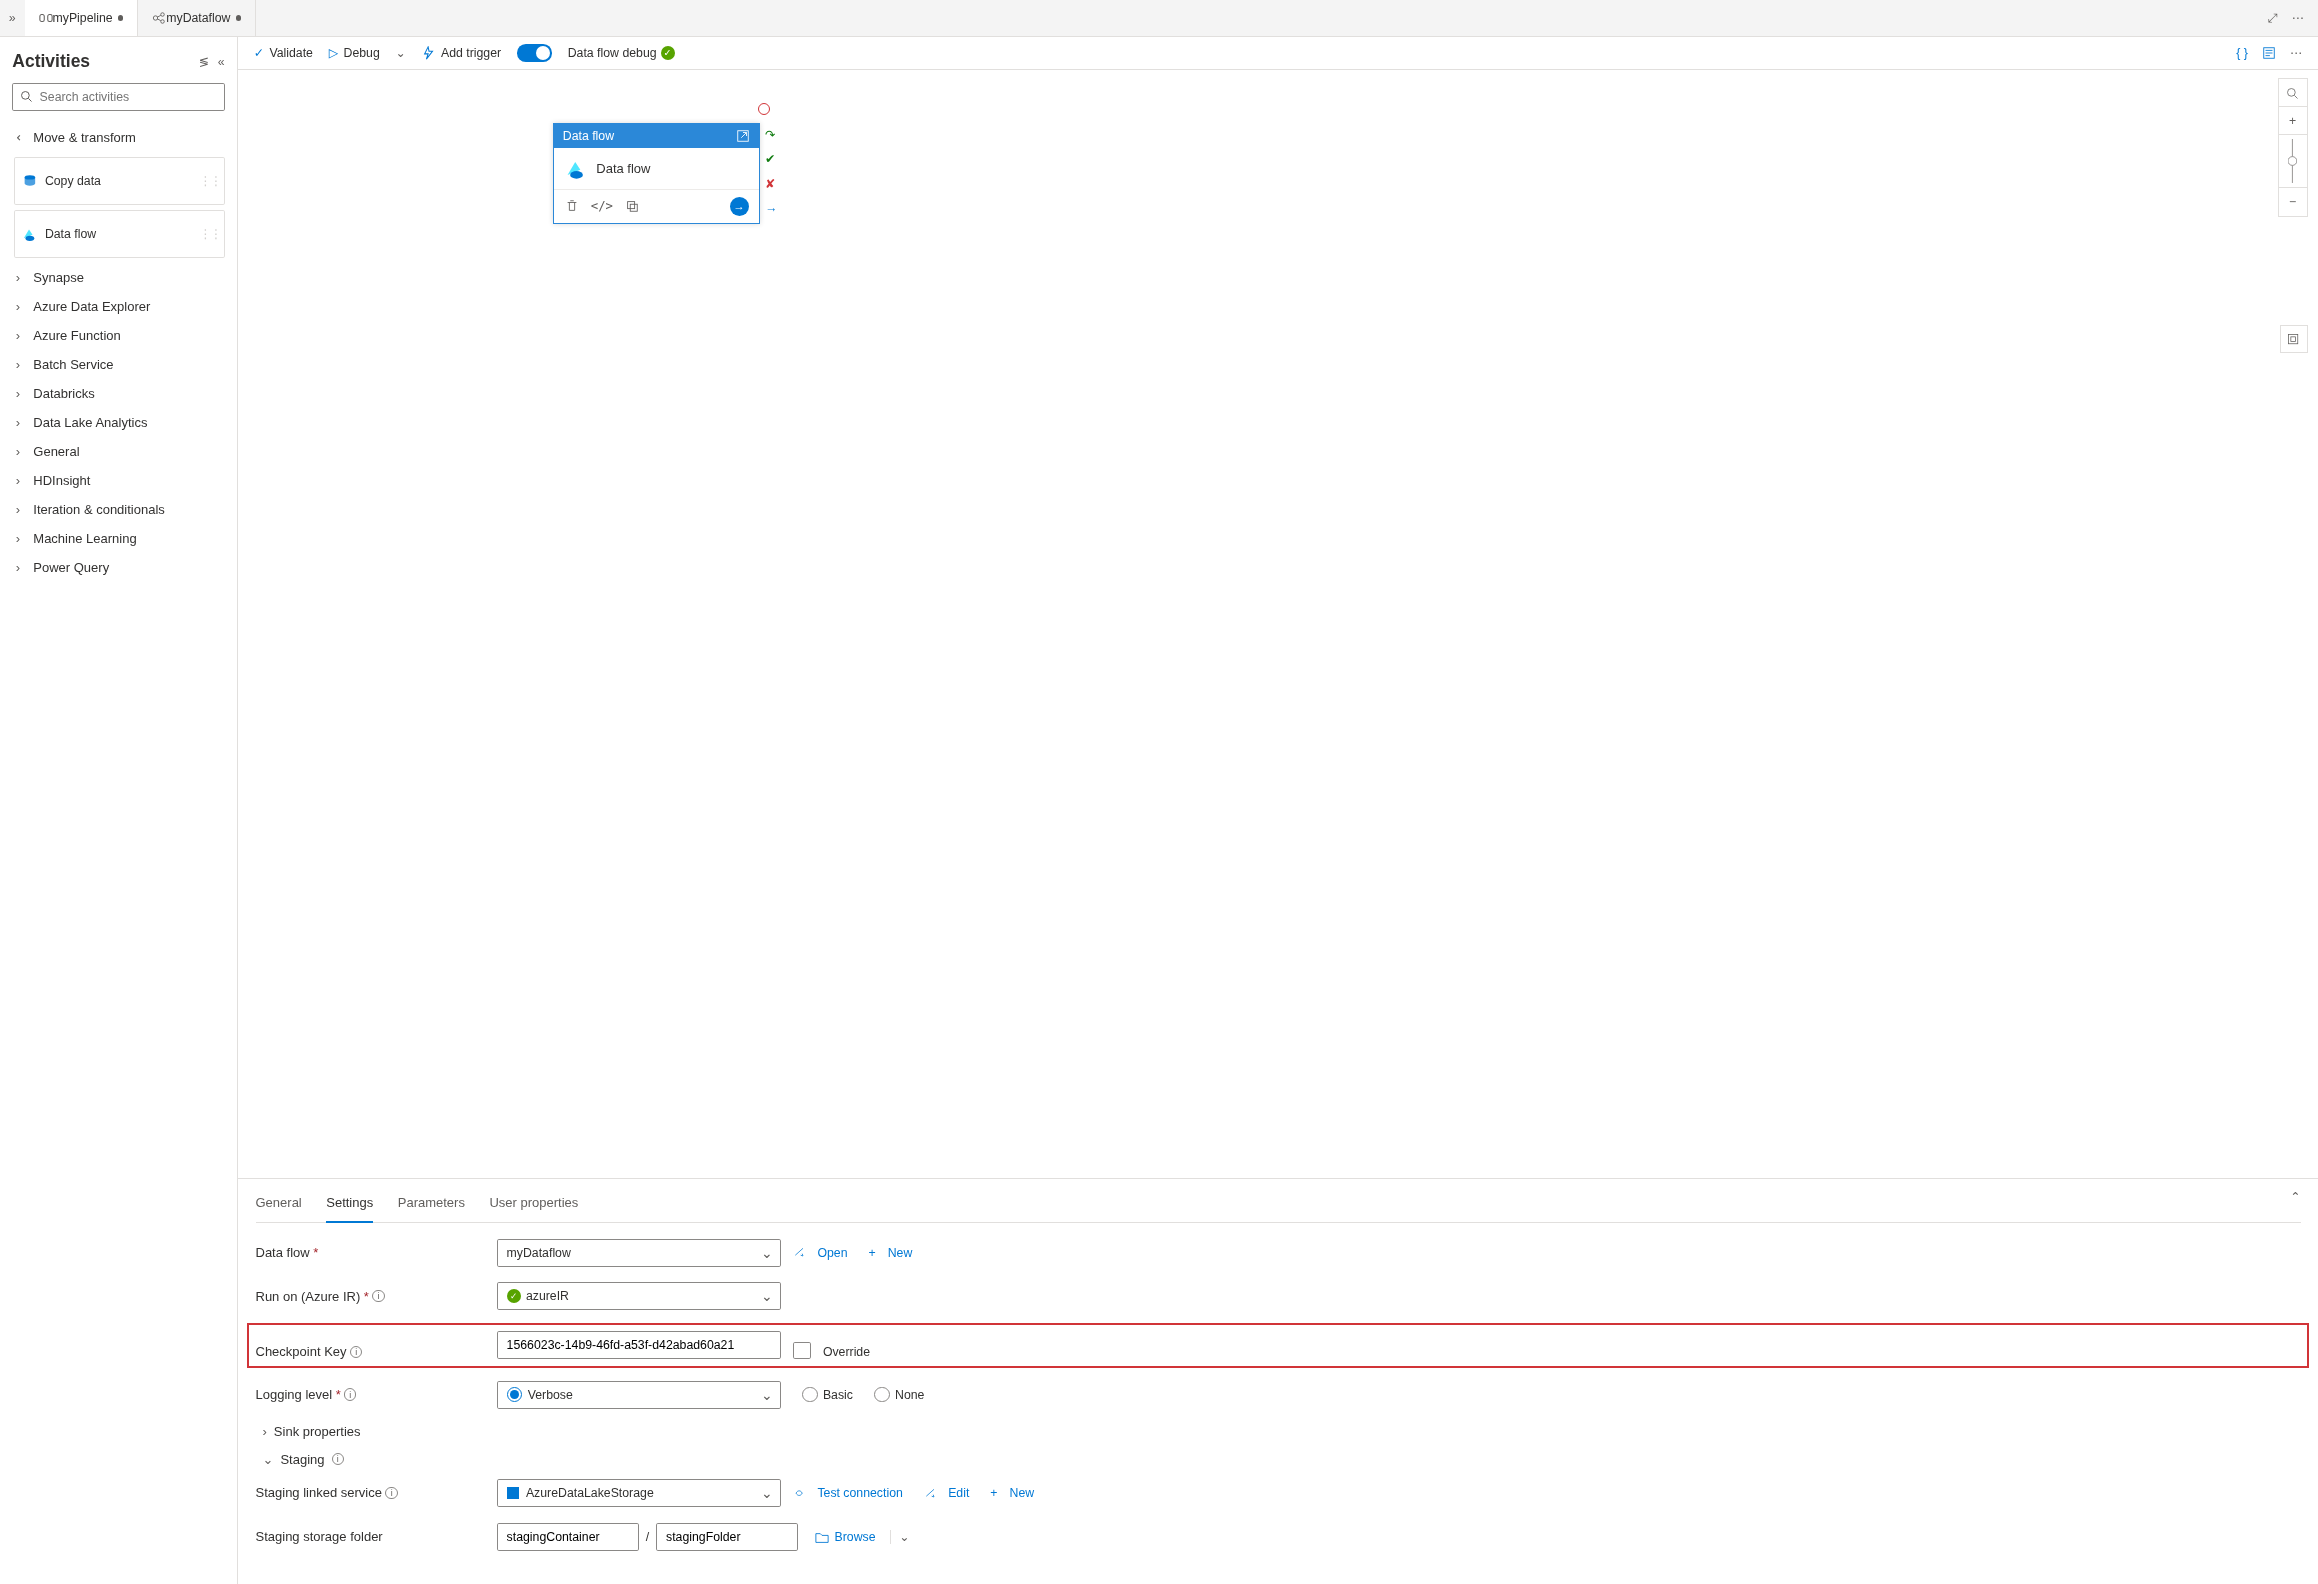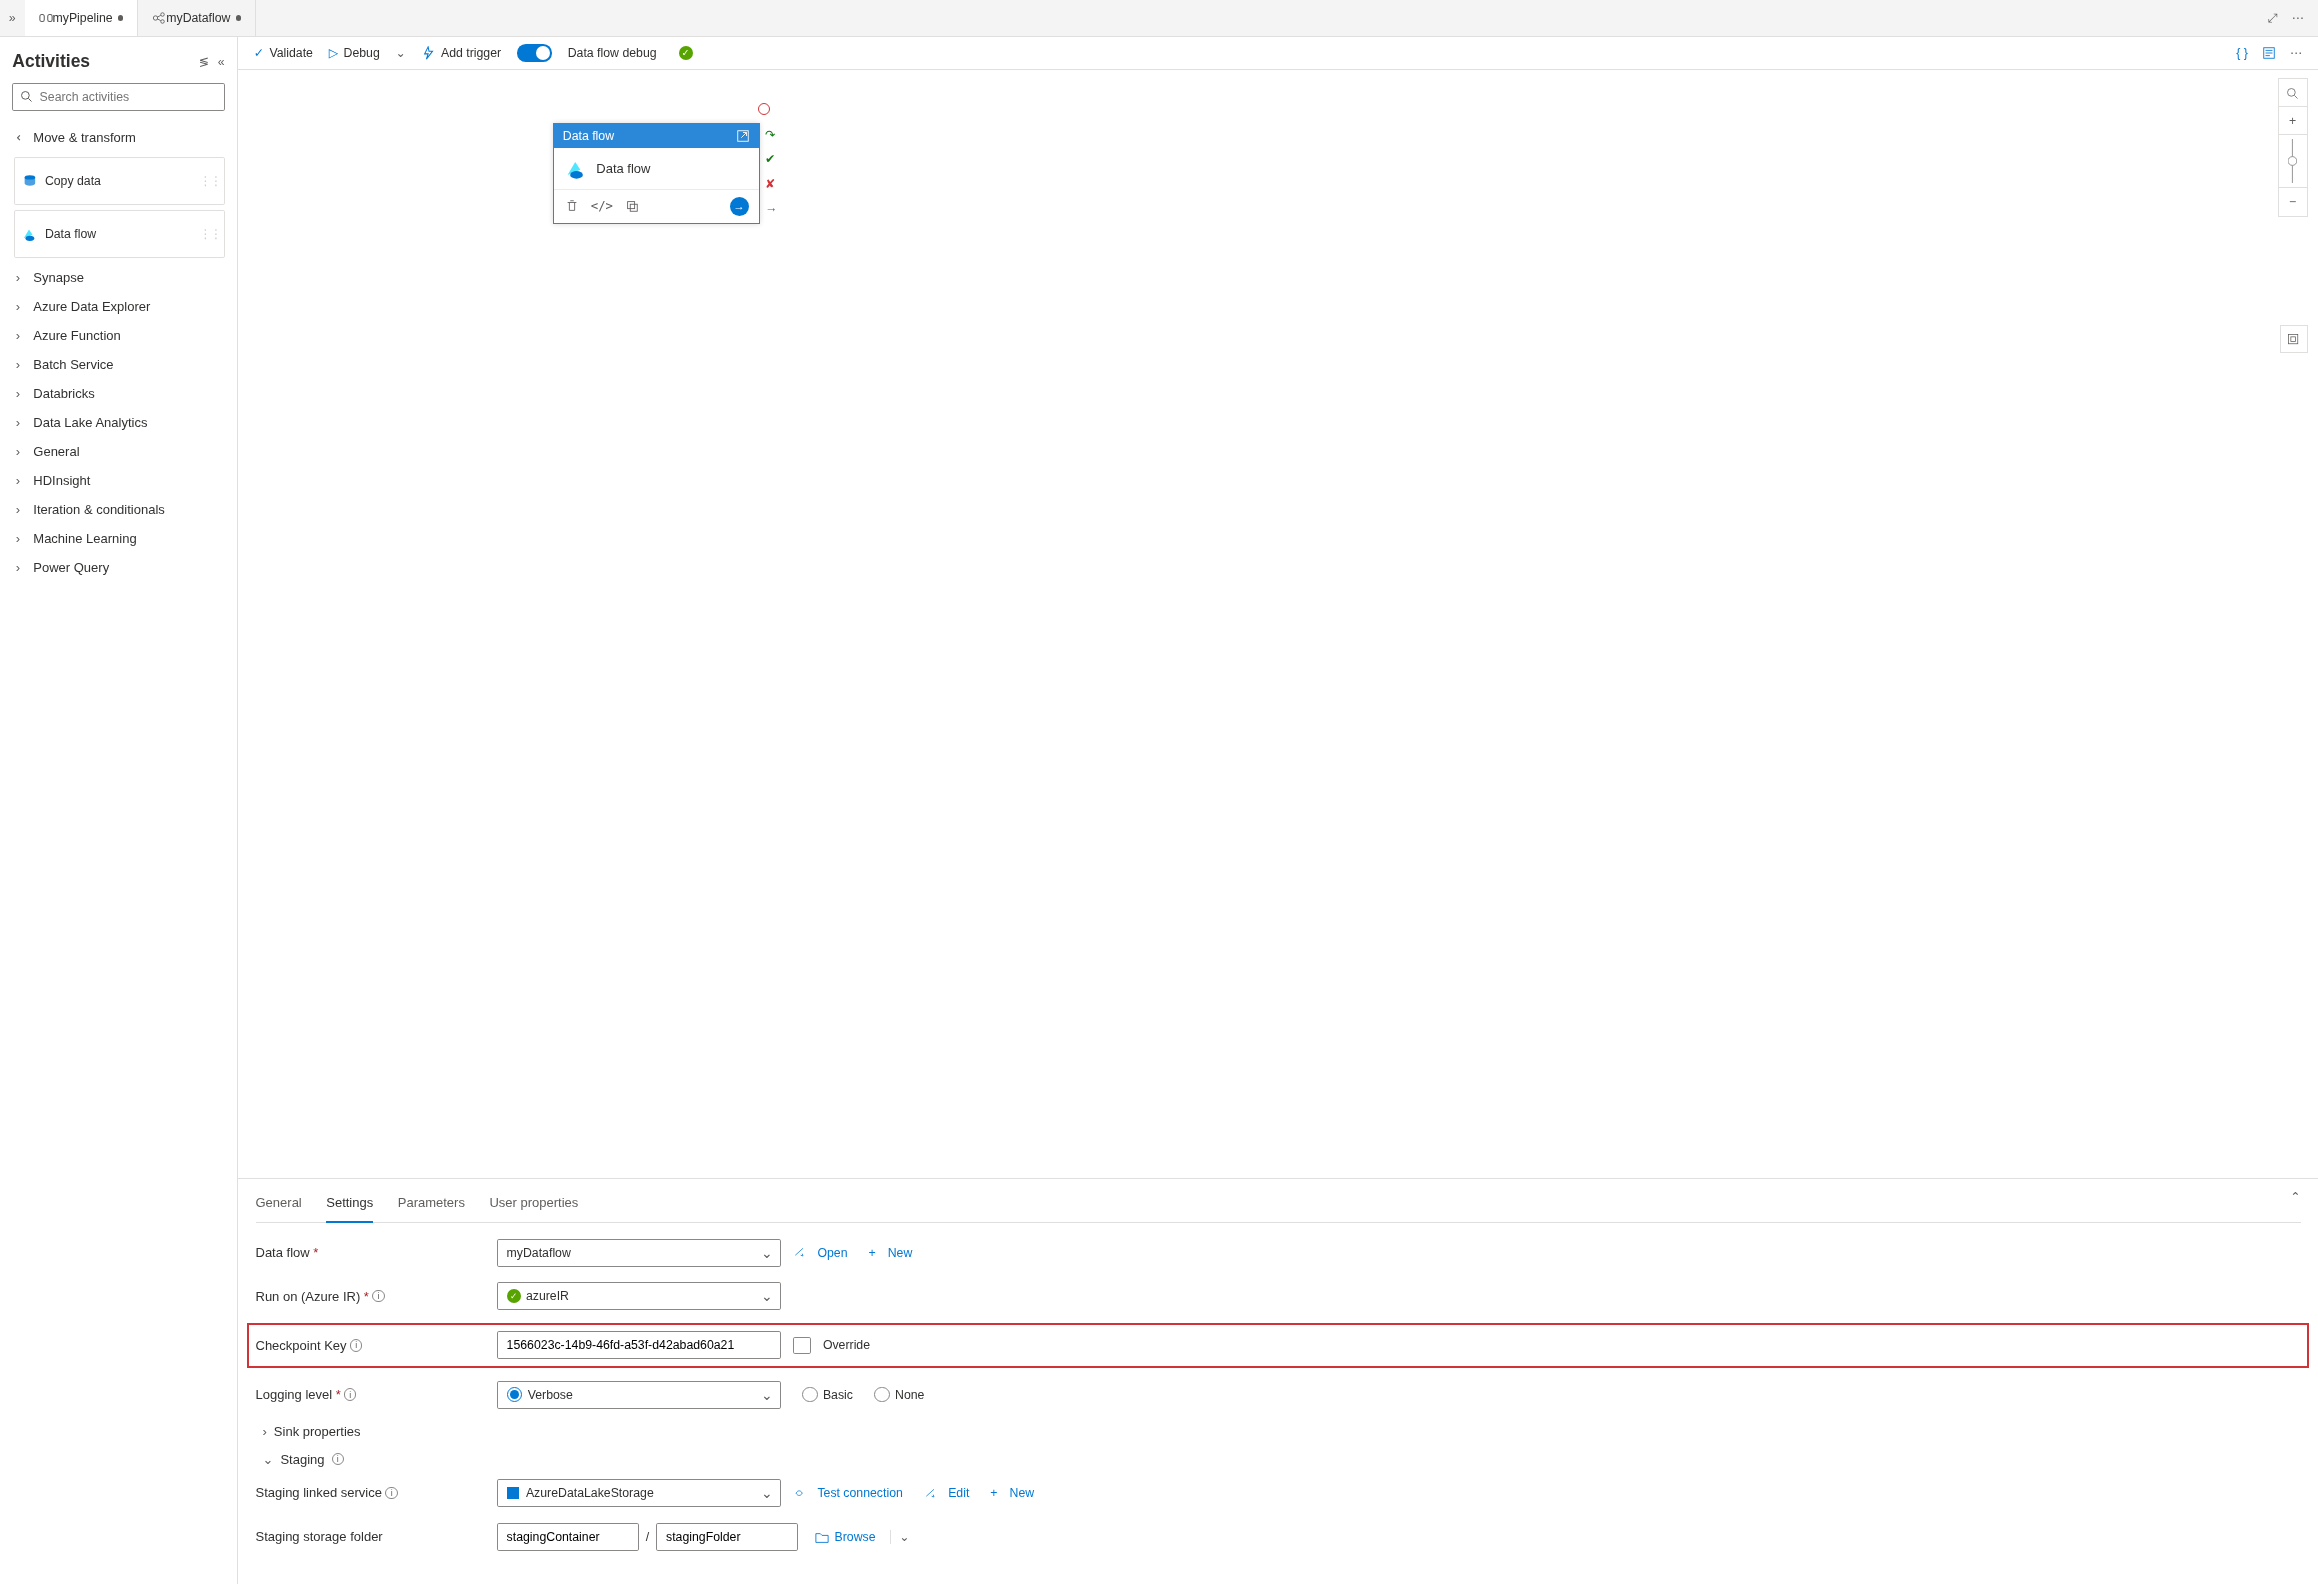--- a/index.html
+++ b/index.html
@@ -39,21 +39,21 @@
 
 .content { flex:1; display:flex; flex-direction:column; min-width:0; }
 
 
 .toolbar { display:flex; align-items:center; gap:15.8px; padding:7px 15.8px; border-bottom:0.9px solid #e1dfdd; }
 .tbtn { display:flex; align-items:center; gap:5.3px; cursor:pointer; color:#323130; }
 .tbtn .ico { color:#0078d4; }
 .divider-chev { color:#605e5c; cursor:pointer; }
 .toggle { width:35px; height:17.5px; border-radius:8.8px; background:#0078d4; position:relative; cursor:pointer; }
 .toggle::after { content:""; position:absolute; right:1.8px; top:1.8px; width:14px; height:14px; border-radius:50%; background:#fff; }
-.debug-status { display:flex; align-items:center; gap:22px; }
+.debug-status { display:flex; align-items:center; gap:4px; }
 .status-check { width:14px; height:14px; border-radius:50%; background:#57a300; color:#fff; display:flex; align-items:center; justify-content:center; font-size:9.6px; }
 .toolbar-right { margin-left:auto; display:flex; gap:14px; color:#0078d4; }
 .toolbar-right span { cursor:pointer; }
 .toolbar-right .dots { color:#605e5c; }
 
 
 .canvas { flex:1; position:relative; background:#fff; min-height:271px; }
 .canvas-controls { position:absolute; right:10.5px; top:8.8px; display:flex; flex-direction:column; gap:0; border:0.9px solid #e1dfdd; background:#fff; }
 .cc { width:28px; height:28px; display:flex; align-items:center; justify-content:center; border-bottom:0.9px solid #e1dfdd; cursor:pointer; color:#605e5c; }
 .cc:last-child { border-bottom:none; }
@@ -84,21 +84,21 @@
 .row .lbl { width:229px; font-size:13px; display:flex; align-items:center; gap:3.5px; }
 .req { color:#a4262c; }
 .info { width:12.3px; height:12.3px; border:0.9px solid #8a8886; border-radius:50%; display:inline-flex; align-items:center; justify-content:center; font-size:8.8px; color:#605e5c; cursor:help; }
 .sel, .txt { width:284px; height:28px; border:0.9px solid #8a8886; border-radius:1.8px; padding:0 24.5px 0 8.8px; font-size:12.3px; background:#fff; position:relative; display:flex; align-items:center; }
 .sel::after { content:"⌄"; position:absolute; right:7px; color:#605e5c; font-size:14px; }
 .sel .ok { width:14px; height:14px; border-radius:50%; background:#57a300; color:#fff; display:inline-flex; align-items:center; justify-content:center; font-size:8.8px; margin-right:5.3px; }
 .sel .svc-ico { width:12.3px; height:12.3px; background:#0078d4; margin-right:7px; }
 .txt input { border:none; outline:none; width:100%; font-size:12.3px; }
 .actions { display:flex; gap:21px; color:#0078d4; }
 .actions .abtn { display:flex; align-items:center; gap:12px; cursor:pointer; }
-.row.hl { outline:2.6px solid #d13438; outline-offset:1.8px; padding:5.3px; margin-left:-5.3px; margin-right:-5.3px; }
+.row.hl { outline:2.6px solid #d13438; outline-offset:1.8px; padding:5.3px; margin-left:-5.3px; margin-right:-5.3px;align-items:flex-end; }
 .chk { width:17.5px; height:17.5px; border:0.9px solid #8a8886; border-radius:1.8px; cursor:pointer; }
 
 .radio-grp { display:flex; gap:21px; }
 .radio { display:flex; align-items:center; gap:5.3px; cursor:pointer; }
 .rdot { width:15.8px; height:15.8px; border:0.9px solid #8a8886; border-radius:50%; display:flex; align-items:center; justify-content:center; }
 .radio.sel .rdot { border-color:#0078d4; }
 .radio.sel .rdot::after { content:""; width:8.8px; height:8.8px; border-radius:50%; background:#0078d4; }
 
 .sub { display:flex; align-items:center; gap:7px; cursor:pointer; margin-bottom:12.3px; margin-left:7px; font-size:13px; }
 .sub .chev { color:#605e5c; }

